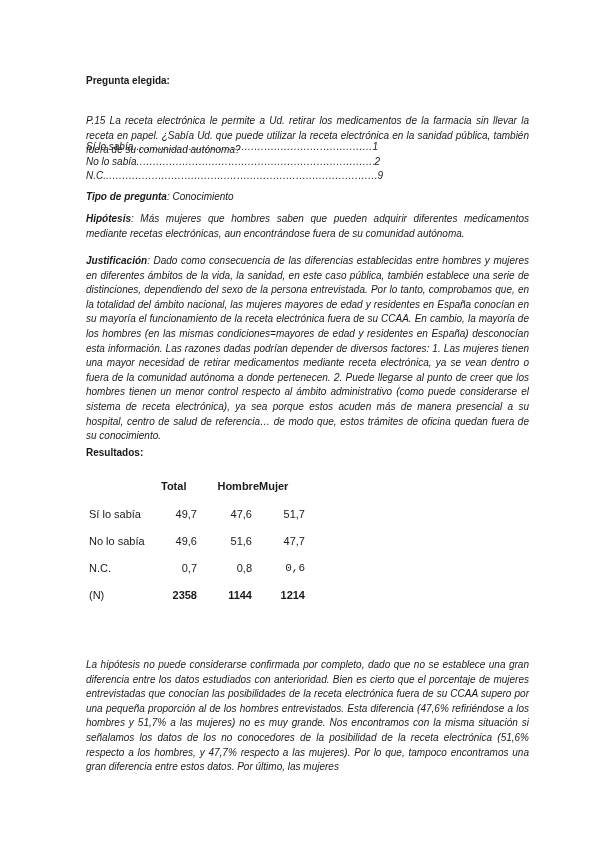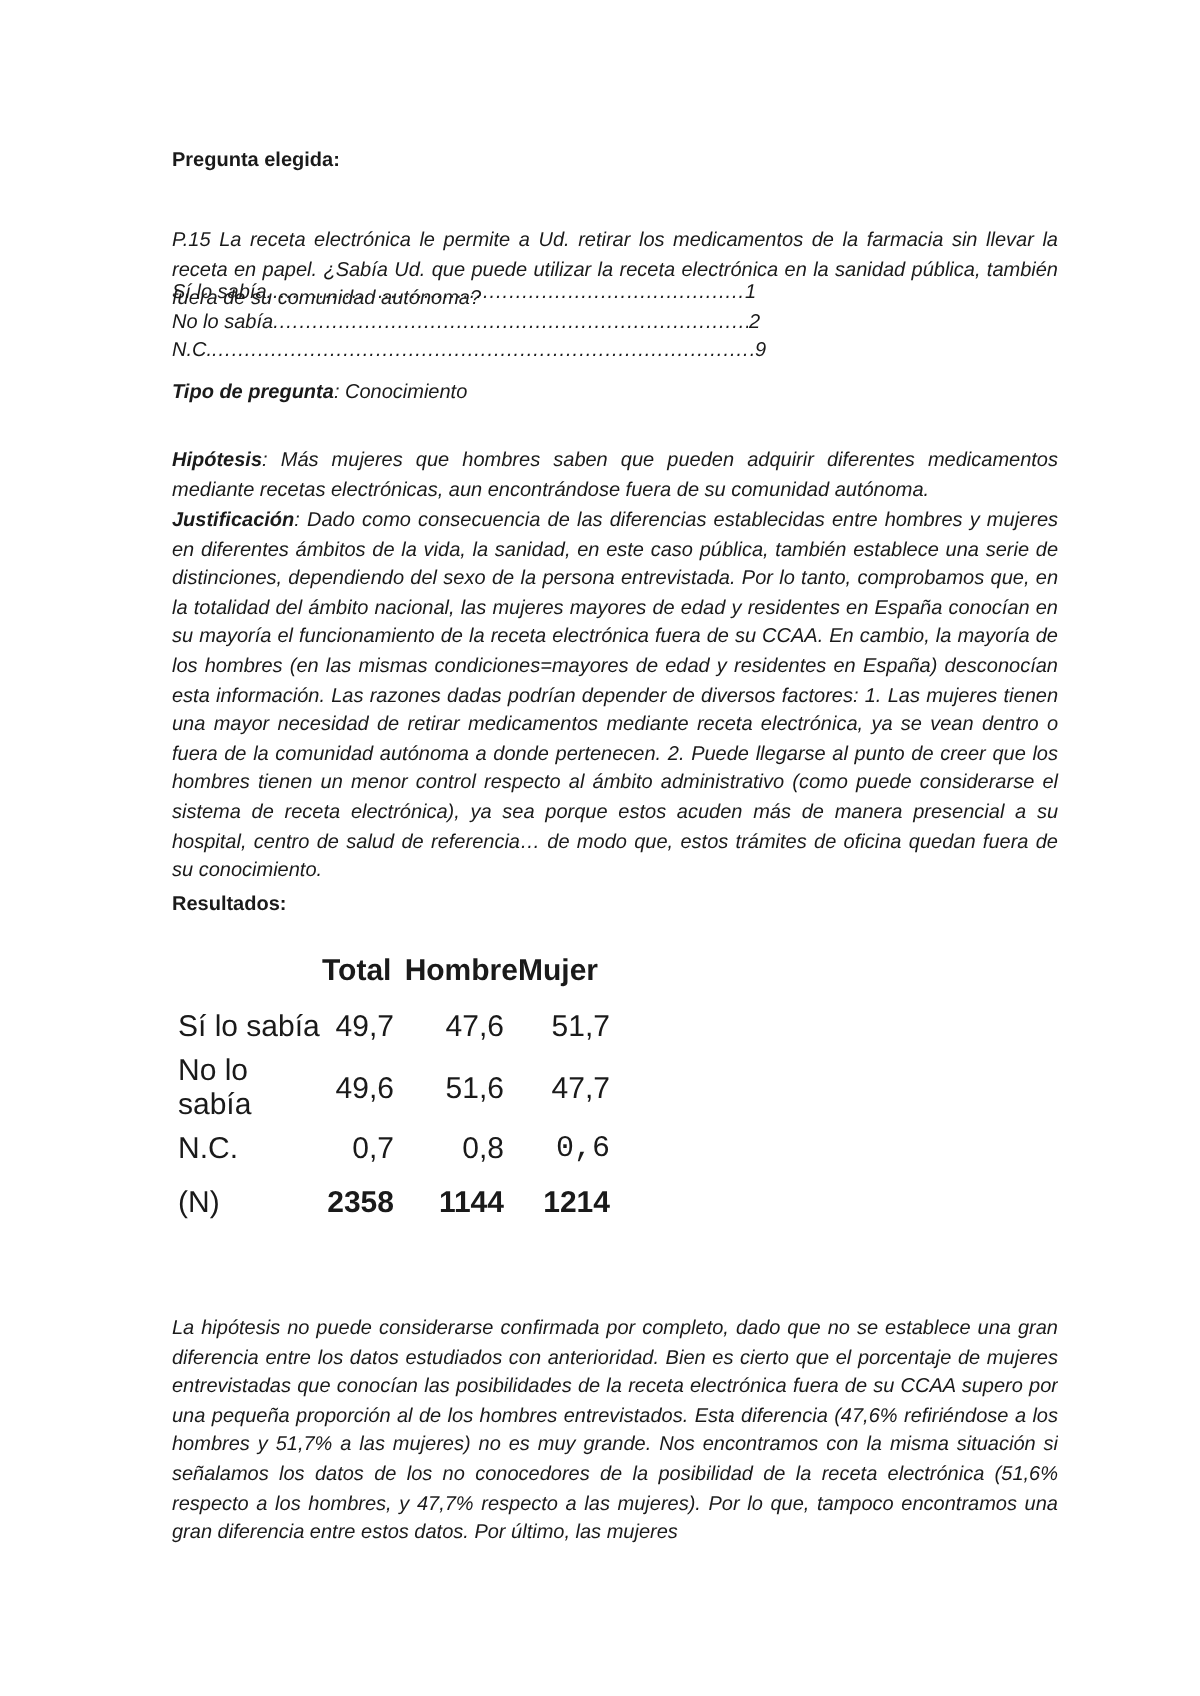--- a/index.html
+++ b/index.html
@@ -12,21 +12,21 @@
   .txt { font-size: 10px; line-height: 14.6px; }
   .it { font-style: italic; }
   .bold { font-weight: bold; }
   .just { text-align: justify; text-align-last: left; }
   .col { left: 86px; width: 443px; }
   .opt { display: flex; width: 292px; white-space: nowrap; overflow: hidden; }
   .opt .lbl { flex: 0 0 auto; }
   .opt .dots { flex: 1 1 auto; overflow: hidden; letter-spacing: 0.5px; }
   .opt .dots::before { content: "........................................................................................................................................................"; }
   .opt .code { flex: 0 0 auto; }
-  table.res { border-collapse: collapse; font-size: 15px; }
+  table.res { border-collapse: collapse; font-size: 11px; }
   table.res td { height: 27px; padding: 0; vertical-align: middle; }
   table.res .rl { width: 72px; text-align: left; }
   table.res .num { width: 53px; text-align: right; padding-right: 0; }
   table.res .head { font-weight: bold; text-align: left; }
   table.res .nrow td.num { font-weight: bold; }
 </style>
 </head>
 <body>
 
 <div class="page">
@@ -50,21 +50,21 @@
       <span class="lbl">N.C.</span>
       <span class="dots"></span>
       <span class="code">9</span>
     </div>
   </div>
 
   <div class="abs txt col" style="top:190px;">
     <span class="bold it">Tipo de pregunta</span><span class="it">: </span><span class="it">Conocimiento</span>
   </div>
 
-  <div class="abs txt it just col" style="top:224px;font-style:italic;">
+  <div class="abs txt it just col" style="top:212px;font-style:italic;">
     <span class="bold">Hipótesis</span><span>: </span><span>Más mujeres que hombres saben que pueden adquirir diferentes medicamentos mediante recetas electrónicas, aun encontrándose fuera de su comunidad autónoma.</span>
   </div>
 
   <div class="abs txt it just col" style="top:254px;">
     <span class="bold">Justificación</span><span>: </span><span>Dado como consecuencia de las diferencias establecidas entre hombres y mujeres en diferentes ámbitos de la vida, la sanidad, en este caso pública, también establece una serie de distinciones, dependiendo del sexo de la persona entrevistada. Por lo tanto, comprobamos que, en la totalidad del ámbito nacional, las mujeres mayores de edad y residentes en España conocían en su mayoría el funcionamiento de la receta electrónica fuera de su CCAA. En cambio, la mayoría de los hombres (en las mismas condiciones=mayores de edad y residentes en España) desconocían esta información. Las razones dadas podrían depender de diversos factores: 1. Las mujeres tienen una mayor necesidad de retirar medicamentos mediante receta electrónica, ya se vean dentro o fuera de la comunidad autónoma a donde pertenecen. 2. Puede llegarse al punto de creer que los hombres tienen un menor control respecto al ámbito administrativo (como puede considerarse el sistema de receta electrónica), ya sea porque estos acuden más de manera presencial a su hospital, centro de salud de referencia… de modo que, estos trámites de oficina quedan fuera de su conocimiento.</span>
   </div>
 
   <div class="abs txt bold col" style="top:446px;">Resultados:</div>
 
   <div class="abs" style="left:89px; top:472px;">

